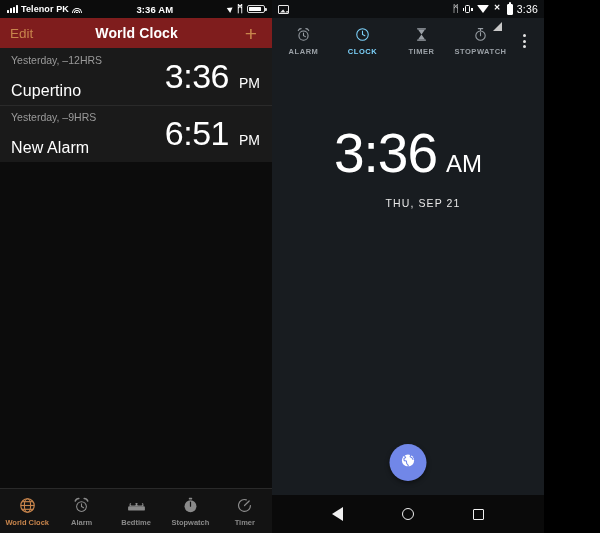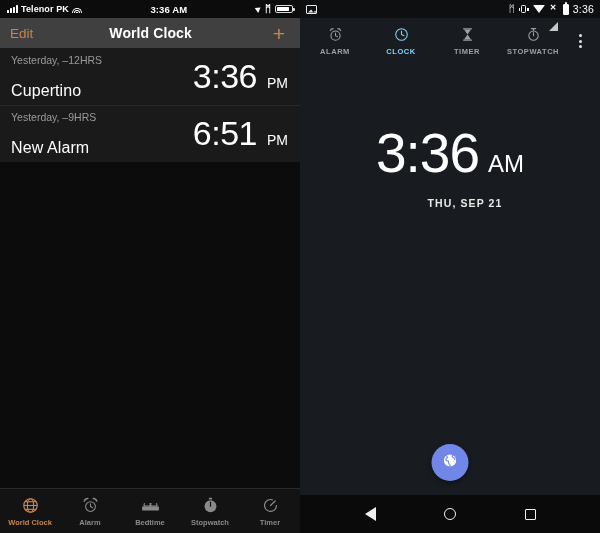--- a/index.html
+++ b/index.html
@@ -2,21 +2,21 @@
 <html><head>
 <meta charset="utf-8">
 <style>
   * { margin:0; padding:0; box-sizing:border-box; }
   html,body { width:600px; height:533px; overflow:hidden; }
   body {
     font-family:"Liberation Sans", sans-serif;
     background:#000;
     -webkit-font-smoothing:antialiased;
   }
-  .screens { display:flex; width:600px; height:533px;justify-content:center; }
+  .screens { display:flex; width:544px; height:533px;justify-content:center; }
 
   
   .ios {
     width:300px; height:533px;
     background:#0c0c0c;
     position:relative;
     display:flex; flex-direction:column;
   }
   .ios-statusbar {
     height:18px; flex:0 0 18px;
@@ -58,21 +58,21 @@
   }
   .batt::after {
     content:""; position:absolute; right:-3px; top:2.4px;
     width:1.6px; height:3.2px; background:#dcdcdc; border-radius:0 1px 1px 0;
   }
   .batt i { display:block; height:100%; width:85%; background:#fff; border-radius:.5px; }
 
   .ios-navbar {
     height:30px; flex:0 0 30px;
     display:flex; align-items:center; justify-content:space-between;
-    padding:0 10px; background:#404040;
+    padding:0 10px; background:#7f1d1d;
   }
   .ios-edit { color:#c8854c; font-size:13.5px; }
   .ios-title { color:#fff; font-size:14px; font-weight:bold; letter-spacing:.1px; }
   .ios-plus { color:#c8854c; font-size:21px; line-height:1; font-weight:300; width:22px; text-align:center; }
 
   .ios-list { background:#0c0c0c; }
   .ios-row {
     background:#1a1a1a; height:57px;
     display:flex; align-items:center; justify-content:space-between;
     padding:0 12px 0 11px; position:relative;
@@ -167,21 +167,21 @@
 
   .and-body { flex:1; position:relative; }
   .and-clockface {
     position:absolute; top:62px; left:0; right:0;
     display:flex; flex-direction:column; align-items:center;
   }
   .and-time { color:#fff; display:flex; align-items:baseline; font-weight:200; }
   .and-time .hm { font-size:55px; letter-spacing:-1px; line-height:1; }
   .and-time .mer { font-size:24px; margin-left:9px; font-weight:300; }
   .and-date {
-    color:#e8e8e8; font-size:10.5px; font-weight:bold;
+    color:#e8e8e8; font-size:10.5px; font-weight:normal;
     letter-spacing:1.1px; margin-top:16px;margin-left:30px;
   }
 
   .and-fab {
     position:absolute; left:50%; transform:translateX(-50%);
     bottom:14px;
     width:37px; height:37px; border-radius:50%;
     background:#7187e8;
     display:flex; align-items:center; justify-content:center;
     box-shadow:0 2px 5px rgba(0,0,0,.45);

